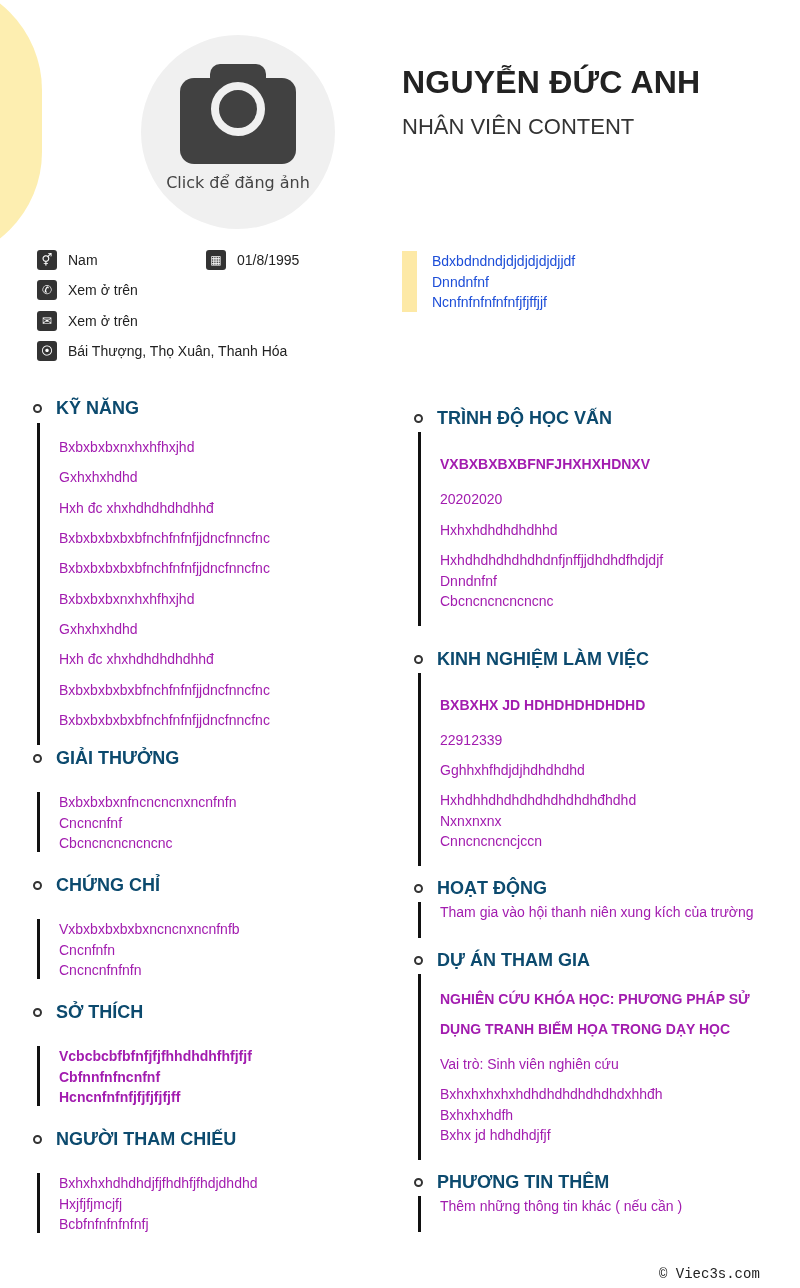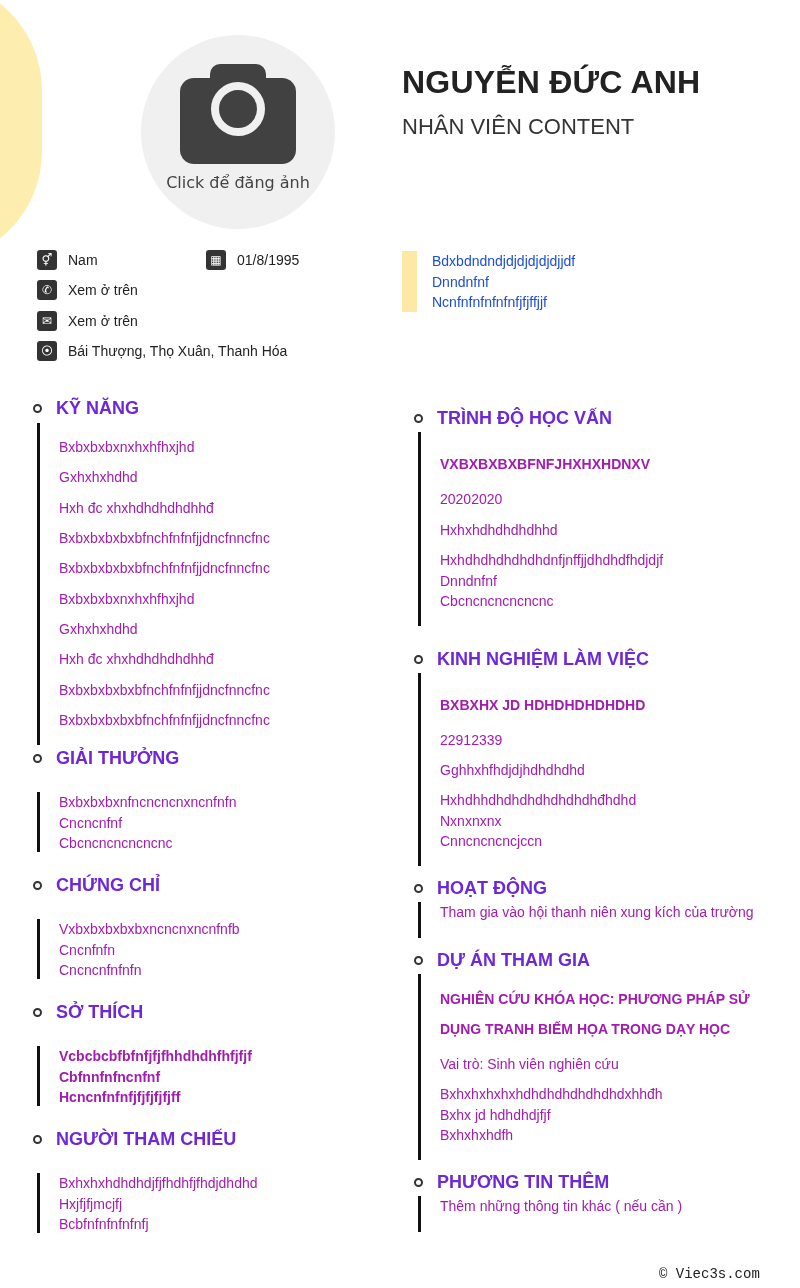--- a/index.html
+++ b/index.html
@@ -17,21 +17,21 @@
 
   .name { position: absolute; left: 402px; top: 64px; font-size: 32px; font-weight: bold; color: #222; letter-spacing: 0.2px; }
   .job { position: absolute; left: 402px; top: 114px; font-size: 22px; color: #333; }
 
   .info-row { position: absolute; display: flex; align-items: center; font-size: 14px; color: #222; }
   .ic { width: 20px; height: 20px; background: #333; border-radius: 3px; margin-right: 11px; display: flex; align-items: center; justify-content: center; color: #fff; font-size: 12px; line-height: 1; }
 
   .summary-bar { position: absolute; left: 402px; top: 251px; width: 15px; height: 61px; background: #fde9a6; }
   .summary { position: absolute; left: 432px; top: 251px; font-size: 14px; line-height: 20.5px; color: #1d4ed8; }
 
-  .sec-title { position: absolute; display: flex; align-items: center; font-size: 18px; font-weight: bold; color: #6d28d9; }
+  .sec-title { position: absolute; display: flex; align-items: center; font-size: 18px; font-weight: bold; color: #0c4a6e; }
   .dot { width: 9px; height: 9px; border: 2px solid #333; border-radius: 50%; margin-right: 14px; margin-left: -1px; }
   .vline { position: absolute; width: 3px; background: #111; }
   .txt { position: absolute; font-size: 14px; color: #a21caf; white-space: nowrap; }
   .bold { font-weight: bold; }
   .ml { line-height: 20.5px; }
 
   .footer { position: absolute; left: 659px; top: 1266px; font-family: "Liberation Mono", monospace; font-size: 14px; color: #222; }
 </style>
 </head>
 <body>
@@ -176,22 +176,22 @@
 <div class="sec-title" style="left:415px;top:950px;">
   <span class="dot"></span>
     <span>DỰ ÁN THAM GIA</span>
 </div>
 <div class="vline" style="left:418px;top:974px;height:186px;"></div>
 <div class="txt bold" style="left:440px;top:991px;">NGHIÊN CỨU KHÓA HỌC: PHƯƠNG PHÁP SỬ</div>
 <div class="txt bold" style="left:440px;top:1021px;">DỤNG TRANH BIẾM HỌA TRONG DẠY HỌC</div>
 <div class="txt" style="left:440px;top:1056px;">Vai trò: Sinh viên nghiên cứu</div>
 <div class="txt ml" style="left:440px;top:1084px;">
   <div>Bxhxhxhxhxhdhdhdhdhdhdhdxhhđh</div>
+    <div>Bxhxhxhdfh</div>
     <div>Bxhx jd hdhdhdjfjf</div>
-    <div>Bxhxhxhdfh</div>
 </div>
 
 <div class="sec-title" style="left:415px;top:1172px;">
   <span class="dot"></span>
     <span>PHƯƠNG TIN THÊM</span>
 </div>
 <div class="vline" style="left:418px;top:1196px;height:36px;"></div>
 <div class="txt" style="left:440px;top:1198px;">Thêm những thông tin khác ( nếu cần )</div>
 
 <div class="footer">© Viec3s.com</div>

